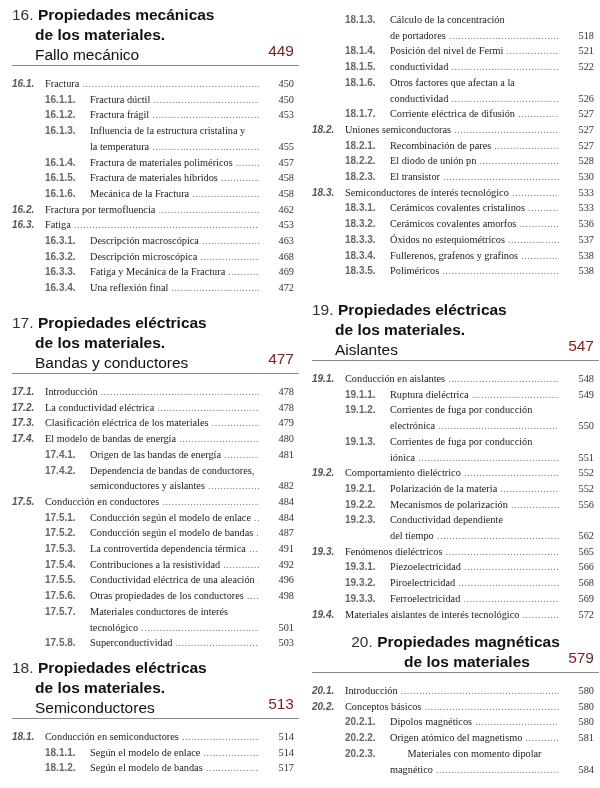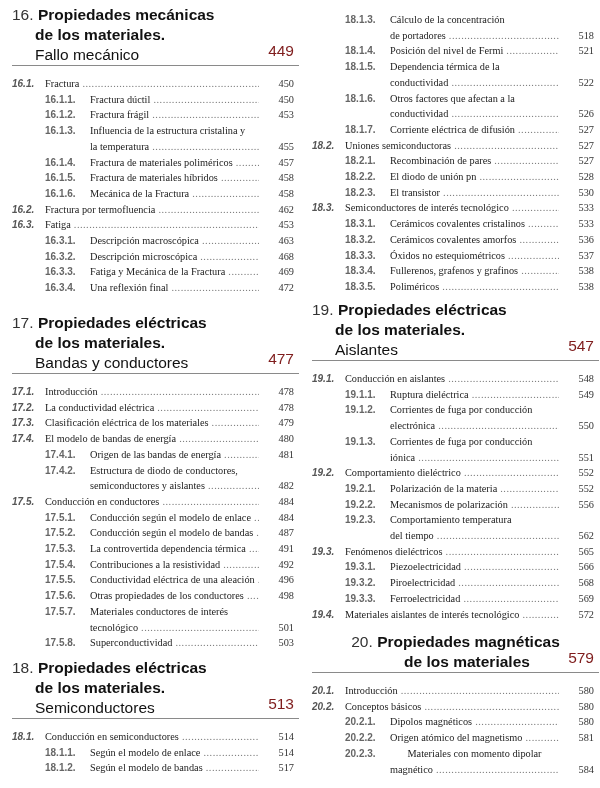--- a/index.html
+++ b/index.html
@@ -167,21 +167,21 @@
         <span class="title">El modelo de bandas de energía</span>
         <span class="pg">480</span>
       </div>
       <div class="entry l2">
         <span class="num">17.4.1.</span>
         <span class="title">Origen de las bandas de energía</span>
         <span class="pg">481</span>
       </div>
       <div class="entry l2">
         <span class="num">17.4.2.</span>
-        <span class="title wrap1">Estructura de diodo de conductores,</span>
+        <span class="title wrap1">Dependencia de bandas de conductores,</span>
       </div>
       <div class="entry l2">
         <span class="title">semiconductores y aislantes</span>
         <span class="pg">482</span>
       </div>
       <div class="entry l1">
         <span class="num">17.5.</span>
         <span class="title">Conducción en conductores</span>
         <span class="pg">484</span>
       </div>
@@ -263,21 +263,20 @@
         <span class="title">de portadores</span>
         <span class="pg">518</span>
       </div>
       <div class="entry l2">
         <span class="num">18.1.4.</span>
         <span class="title">Posición del nivel de Fermi</span>
         <span class="pg">521</span>
       </div>
       <div class="entry l2">
         <span class="num">18.1.5.</span>
-        <span class="title wrap1">Dependencia térmica de la</span>
       </div>
       <div class="entry l2">
         <span class="title">conductividad</span>
         <span class="pg">522</span>
       </div>
       <div class="entry l2">
         <span class="num">18.1.6.</span>
         <span class="title wrap1">Otros factores que afectan a la</span>
       </div>
       <div class="entry l2">
@@ -383,21 +382,21 @@
         <span class="title">Polarización de la materia</span>
         <span class="pg">552</span>
       </div>
       <div class="entry l2">
         <span class="num">19.2.2.</span>
         <span class="title">Mecanismos de polarización</span>
         <span class="pg">556</span>
       </div>
       <div class="entry l2">
         <span class="num">19.2.3.</span>
-        <span class="title wrap1">Comportamiento temperatura</span>
+        <span class="title wrap1">Conductividad dependiente</span>
       </div>
       <div class="entry l2">
         <span class="title">del tiempo</span>
         <span class="pg">562</span>
       </div>
       <div class="entry l1">
         <span class="num">19.3.</span>
         <span class="title">Fenómenos dieléctricos</span>
         <span class="pg">565</span>
       </div>

